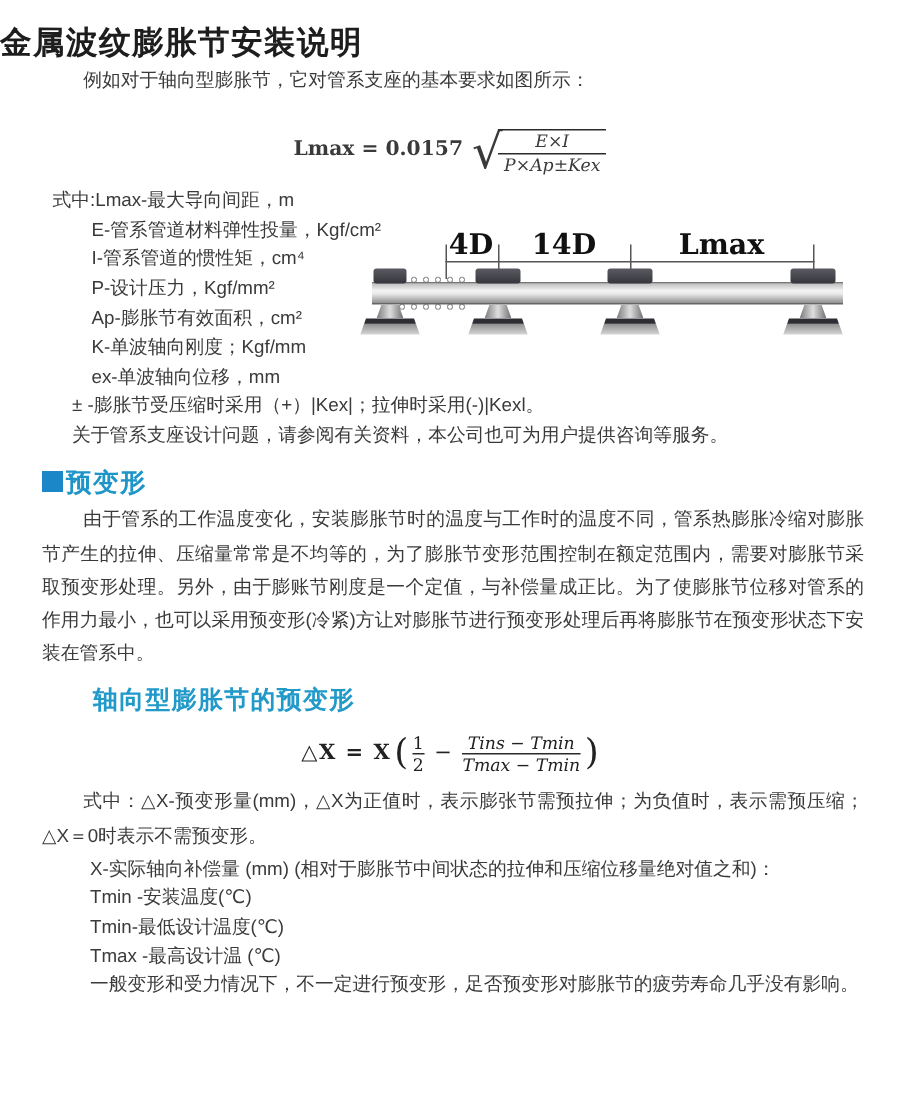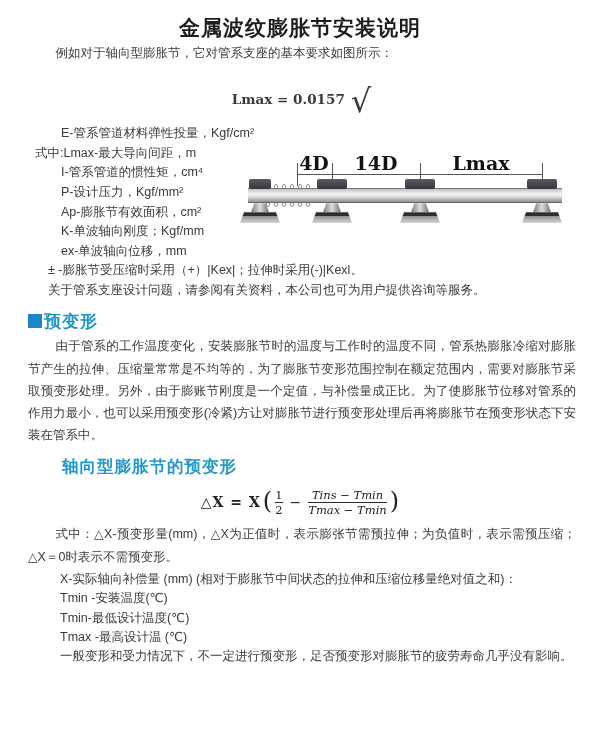--- a/index.html
+++ b/index.html
@@ -1,20 +1,20 @@
 <!DOCTYPE html>
 <html><head>
 <meta charset="utf-8">
 <style>
   * { margin:0; padding:0; box-sizing:border-box; }
   html,body { background:#fdfdfd; }
   body { font-family:"Liberation Sans","DejaVu Sans",sans-serif; color:#3a3a3a; }
   .page { position:relative; width:600px; height:737px; background:#fff; overflow:hidden; }
 
-  .title { text-align:center; font-size:21px; font-weight:bold; color:#1d1d1d;
+  .title { font-size:21px; font-weight:bold; color:#1d1d1d;
            padding-top:14px; letter-spacing:1px; }
 
   
   .sq { display:inline-block; width:14px; height:14px; background:#1b86c8;
         margin-right:2px; vertical-align:-1px; }
   .blue-head { color:#1e95c8; font-size:17px; font-weight:bold; letter-spacing:1px; }
   .sub-head { color:#2199c9; font-size:16.5px; font-weight:bold; letter-spacing:1px; }
 
   .body-txt { font-size:12.5px; line-height:1.78; }
   .para { margin:0 24px 0 28px; text-align:justify; text-indent:2.2em; }
@@ -83,25 +83,29 @@
 
 <div class="page">
 
   <h1 class="title">金属波纹膨胀节安装说明</h1>
 
   <p class="body-txt para">例如对于轴向型膨胀节，它对管系支座的基本要求如图所示：</p>
 
   <div class="formula f1">
     <span class="flhs">Lmax = 0.0157</span>
     <span class="radical">√</span>
+    <span class="sqrt-frac">
+      <span class="num2">E×I</span>
+      <span class="den2">P×Ap±Kex</span>
+    </span>
   </div>
 
   <div class="defs-wrap">
+    <div class="def-line">式中:Lmax-最大导向间距，m</div>
     <div class="def-line def-ind">E-管系管道材料弹性投量，Kgf/cm²</div>
-    <div class="def-line">式中:Lmax-最大导向间距，m</div>
     <div class="def-line def-ind">I-管系管道的惯性矩，cm⁴</div>
     <div class="def-line def-ind">P-设计压力，Kgf/mm²</div>
     <div class="def-line def-ind">Ap-膨胀节有效面积，cm²</div>
     <div class="def-line def-ind">K-单波轴向刚度；Kgf/mm</div>
     <div class="def-line def-ind">ex-单波轴向位移，mm</div>
     <div class="def-line note-ind">± -膨胀节受压缩时采用（+）|Kex|；拉伸时采用(-)|Kexl。</div>
     <div class="def-line note-ind">关于管系支座设计问题，请参阅有关资料，本公司也可为用户提供咨询等服务。</div>
 
     <div class="diagram">
       <div class="dim-line"></div>

